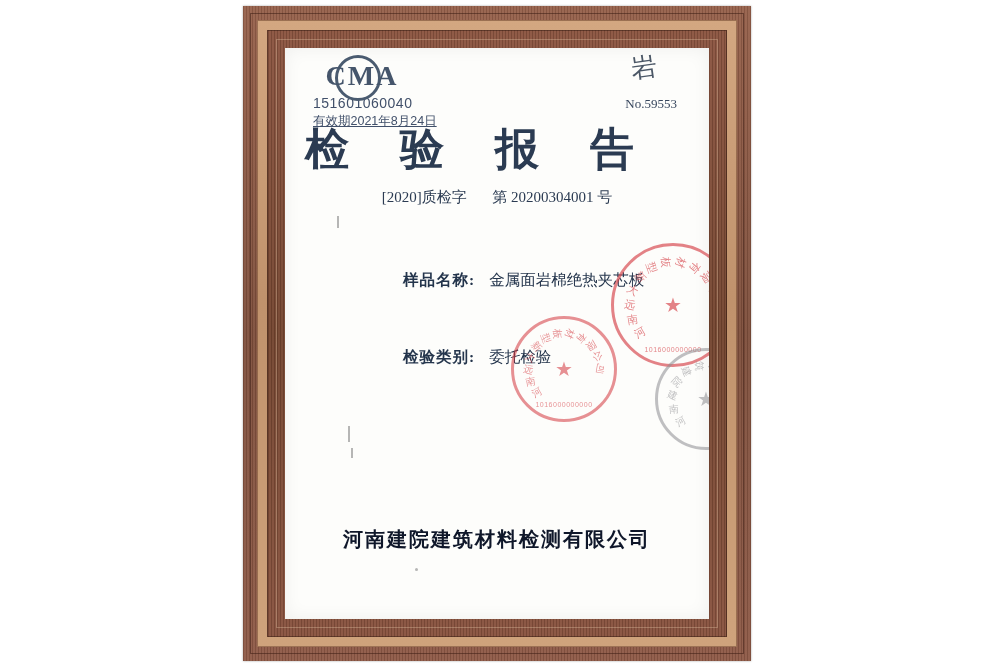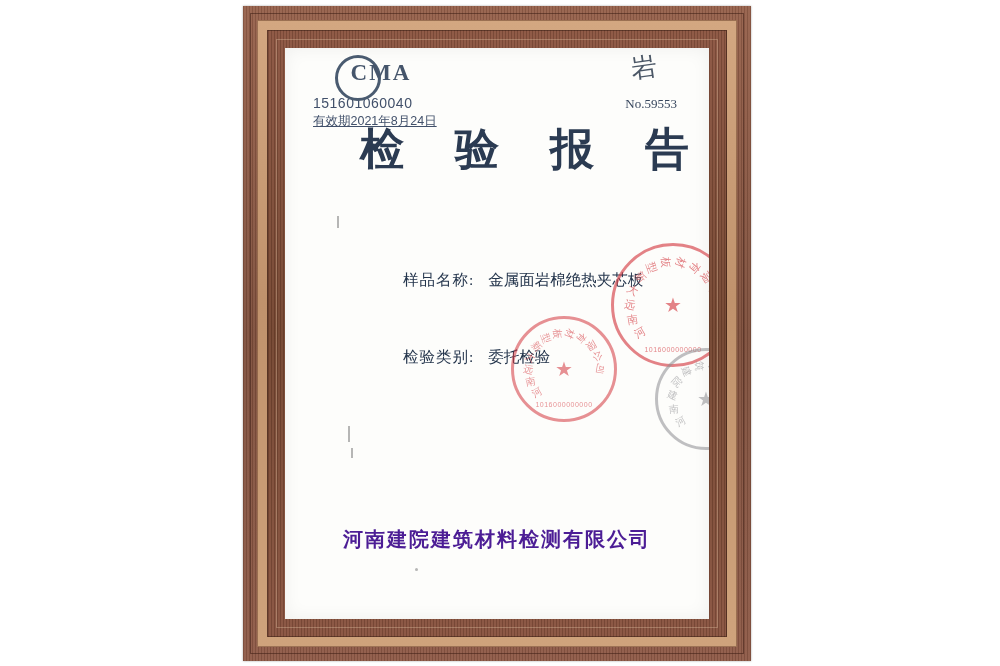--- a/index.html
+++ b/index.html
@@ -93,25 +93,24 @@
     width: 40px; height: 40px;
     border: 3px solid #4a5b70;
     border-radius: 50%;
   }
   .cma-logo .letters {
     position: absolute;
     left: 0; top: 4px;
     width: 86px;
     text-align: center;
     font-family: "Liberation Serif", serif;
-    font-size: 23px;
+    font-size: 28px;
     font-weight: bold;
     letter-spacing: 2px;
     color: #45556b;
-    margin-left: 19px;
   }
   .cma-code {
     font-size: 14px;
     letter-spacing: 0.5px;
     color: #41506a;
     margin-top: 1px;
     white-space: nowrap;
     font-family: "Liberation Sans", sans-serif;
   }
   .cma-valid {
@@ -142,21 +141,21 @@
     font-family: "Liberation Serif", serif;
     transform: rotate(-8deg);
     opacity: 0.85;
   }
 
   .title {
     position: absolute;
     left: 0;
     right: 0;
     top: 72px;
-    text-align: right;
+    text-align: left;
     font-family: "Liberation Serif", serif;
     font-size: 44px;
     font-weight: bold;
     letter-spacing: 20px;
     text-indent: 20px;
     color: #2b3b52;
   }
 
   .subtitle {
     position: absolute;
@@ -179,39 +178,39 @@
   .field-row {
     display: flex;
     justify-content: flex-start;
     padding-left: 118px;
     margin-bottom: 56px;
     font-size: 15.5px;
     color: #24354c;
     font-family: "Liberation Serif", serif;
   }
   .field-label {
-    font-weight: normal;
+    font-weight: bold;
     letter-spacing: 1px;
     white-space: nowrap;
   }
   .field-value {
     margin-left: 14px;
     white-space: nowrap;
   }
 
   .org-name {
     position: absolute;
     left: 0;
     right: 0;
     bottom: 66px;
     text-align: center;
     font-size: 20px;
     font-weight: bold;
     letter-spacing: 2px;
-    color: #4c1d95;
+    color: #0f172a;
     font-family: "Liberation Serif", serif;
   }
 
   
   .stamp {
     position: absolute;
     border-radius: 50%;
     opacity: 0.62;
     display: flex;
     align-items: center;
@@ -304,20 +303,25 @@
         <div class="cma-code">151601060040</div>
         <div class="cma-valid">有效期2021年8月24日</div>
       </div>
 
       <div class="hand-mark">岩</div>
 
       <div class="report-no">No.59553</div>
 
       <div class="title">检 验 报 告</div>
 
+      <div class="subtitle">
+        <span>[2020]质检字</span>
+        <span class="gap"></span>
+        <span>第 20200304001 号</span>
+      </div>
 
       <div class="fields">
         <div class="field-row">
           <span class="field-label">样品名称:</span>
           <span class="field-value">金属面岩棉绝热夹芯板</span>
         </div>
         <div class="field-row">
           <span class="field-label">检验类别:</span>
           <span class="field-value">委托检验</span>
         </div>

